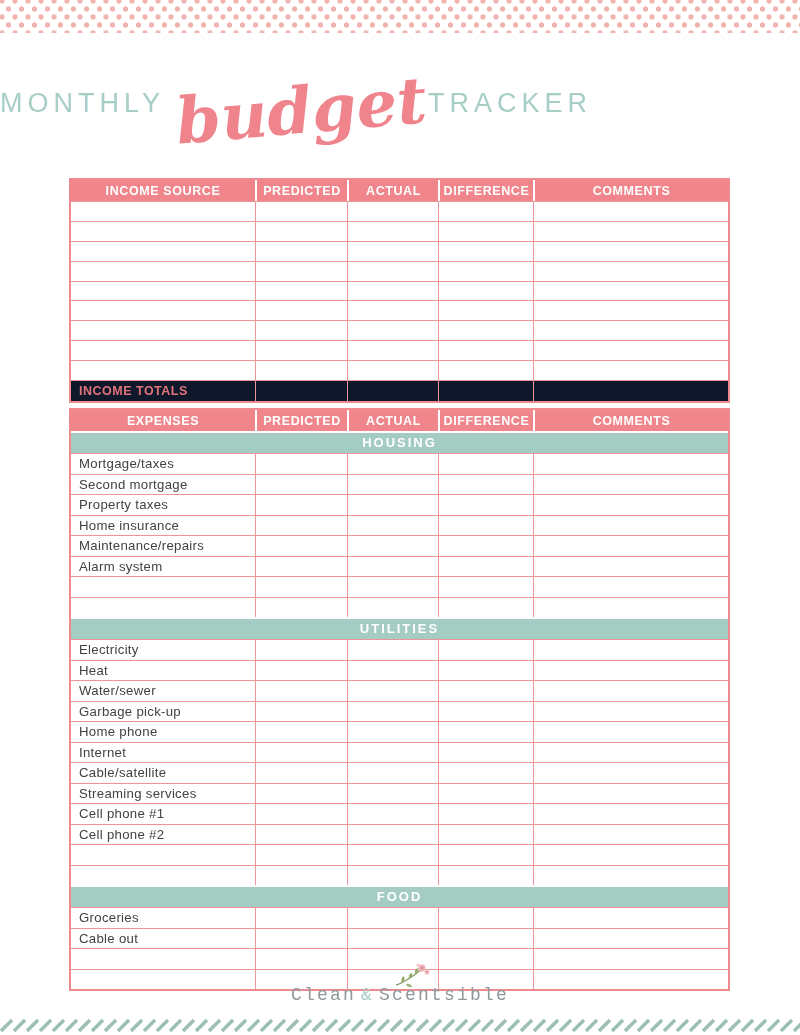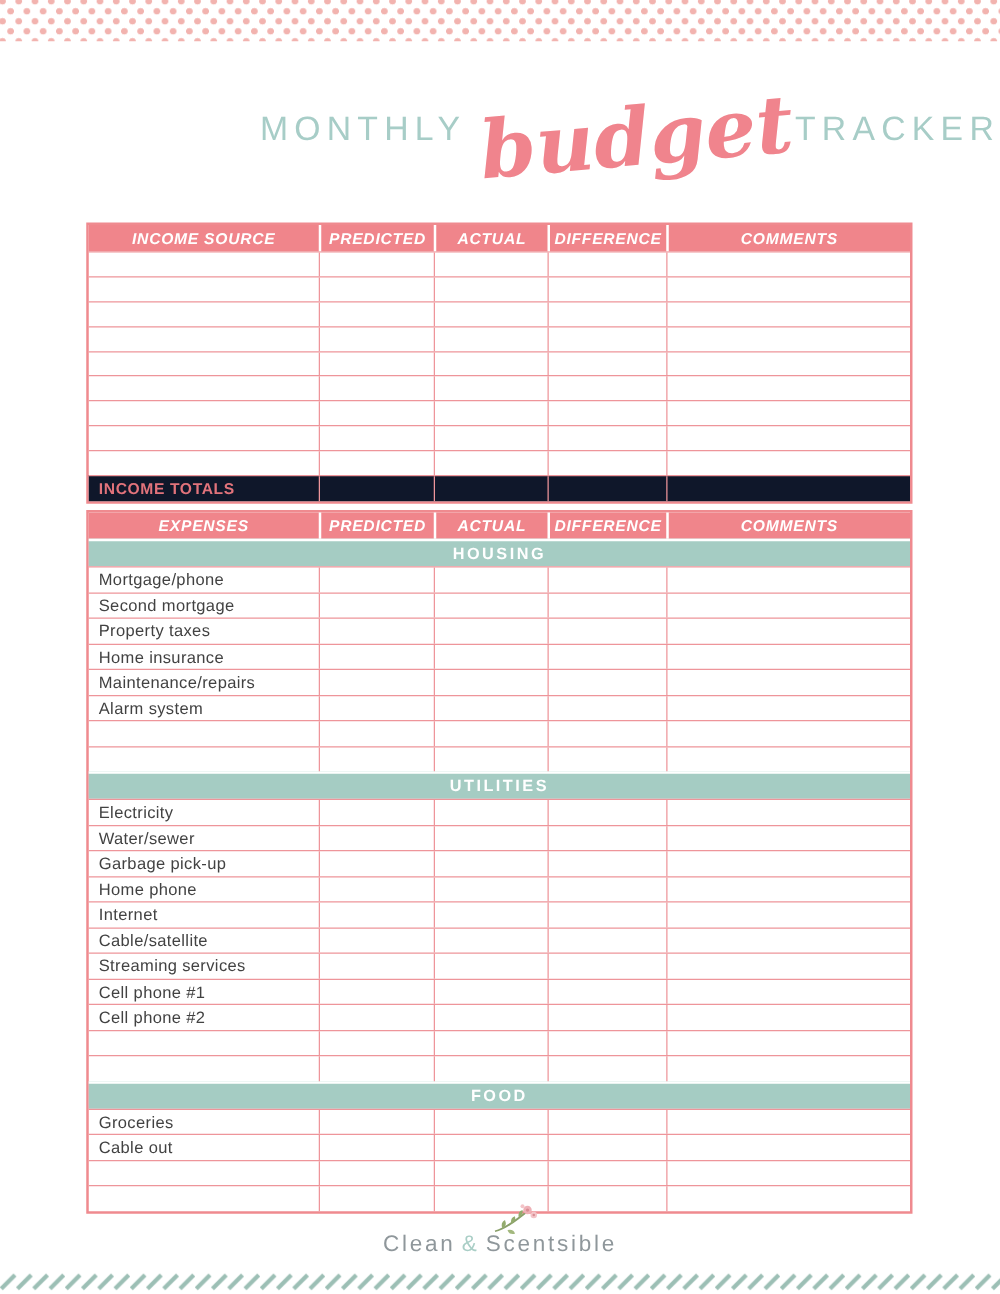--- a/index.html
+++ b/index.html
@@ -14,21 +14,21 @@
     background-image:
       radial-gradient(circle, #f2b3af 2.4px, rgba(242,179,175,0) 2.9px),
       radial-gradient(circle, #f2b3af 2.4px, rgba(242,179,175,0) 2.9px);
     background-size:13px 16px,13px 16px;
     background-position:2px 1px,8.5px 9px;
   }
 
   
   .title{
     position:absolute;top:44px;left:0;right:0;height:118px;
-    display:flex;align-items:center;justify-content:flex-end;
+    display:flex;align-items:center;justify-content:flex-start;
   }
   .t-side{
     font-size:27px;letter-spacing:5px;color:#a7cdc7;font-weight:400;
     font-family:"Liberation Sans",sans-serif;
   }
   .t-script{
     font-family:"DejaVu Serif",serif;font-style:italic;font-weight:bold;
     font-size:64px;color:#f0848d;line-height:1;
     transform:rotate(-5deg) translateY(8px);
     margin:0 2px 0 10px;
@@ -41,21 +41,21 @@
   }
   .table.income{top:178px;}
   .table.expense{top:408px;}
 
   .t-row{display:grid;grid-template-columns:184px 92px 91px 95px 1fr;}
   .t-row + .t-row{border-top:1.5px solid #ee959a;}
 
   .t-row.head{background:#f0858b;height:21px;}
   .hc{
     color:#ffffff;font-weight:bold;font-size:12.5px;letter-spacing:0.6px;
-    display:flex;align-items:center;justify-content:center;overflow:hidden;font-style:italic;
+    display:flex;align-items:center;justify-content:center;overflow:hidden;
   }
   .hc + .hc{border-left:2px solid #ffffff;}
 
   .bc{overflow:hidden;}
   .bc + .bc{border-left:1.5px solid #ee959a;}
 
   .table.income .blank{height:18.9px;}
   .table.expense .blank,.table.expense .item{height:19.5px;}
 
   .t-row.totals{background:#0f172a;height:20px;}
@@ -73,21 +73,21 @@
     color:#ffffff;font-weight:bold;font-size:13px;letter-spacing:2px;
     text-align:center;line-height:20px;
   }
 
   .label{
     font-size:13.2px;color:#424242;letter-spacing:0.3px;
     display:flex;align-items:center;padding-left:8px;
   }
 
   
-  .brand{position:absolute;top:962px;left:0;right:0;text-align:center;color:#8f979b;}
+  .brand{position:absolute;top:962px;left:0;right:0;text-align:center;color:#8f979b;font-family:Liberation Mono, monospace;}
   .brand .flower{display:block;margin:0 auto -3px;transform:translateX(12px);}
   .brand-text{font-size:18px;letter-spacing:2.2px;}
   .amp{color:#a9cec6;padding:0 5px;}
 
   
   .stripes{position:absolute;bottom:0;left:0;width:800px;height:20px;}
 </style>
 </head>
 <body>
 
@@ -186,21 +186,21 @@
         <div class="hc">EXPENSES</div>
         <div class="hc">PREDICTED</div>
         <div class="hc">ACTUAL</div>
         <div class="hc">DIFFERENCE</div>
         <div class="hc">COMMENTS</div>
       </div>
       <div class="t-row section">
         <div class="section-label">HOUSING</div>
       </div>
       <div class="t-row item">
-        <div class="bc label">Mortgage/phone</div>
+        <div class="bc label">Mortgage/taxes</div>
         <div class="bc"></div>
         <div class="bc"></div>
         <div class="bc"></div>
         <div class="bc"></div>
       </div>
       <div class="t-row item">
         <div class="bc label">Second mortgage</div>
         <div class="bc"></div>
         <div class="bc"></div>
         <div class="bc"></div>
@@ -246,20 +246,27 @@
         <div class="bc"></div>
         <div class="bc"></div>
         <div class="bc"></div>
         <div class="bc"></div>
       </div>
       <div class="t-row section">
         <div class="section-label">UTILITIES</div>
       </div>
       <div class="t-row item">
         <div class="bc label">Electricity</div>
+        <div class="bc"></div>
+        <div class="bc"></div>
+        <div class="bc"></div>
+        <div class="bc"></div>
+      </div>
+      <div class="t-row item">
+        <div class="bc label">Heat</div>
         <div class="bc"></div>
         <div class="bc"></div>
         <div class="bc"></div>
         <div class="bc"></div>
       </div>
       <div class="t-row item">
         <div class="bc label">Water/sewer</div>
         <div class="bc"></div>
         <div class="bc"></div>
         <div class="bc"></div>

